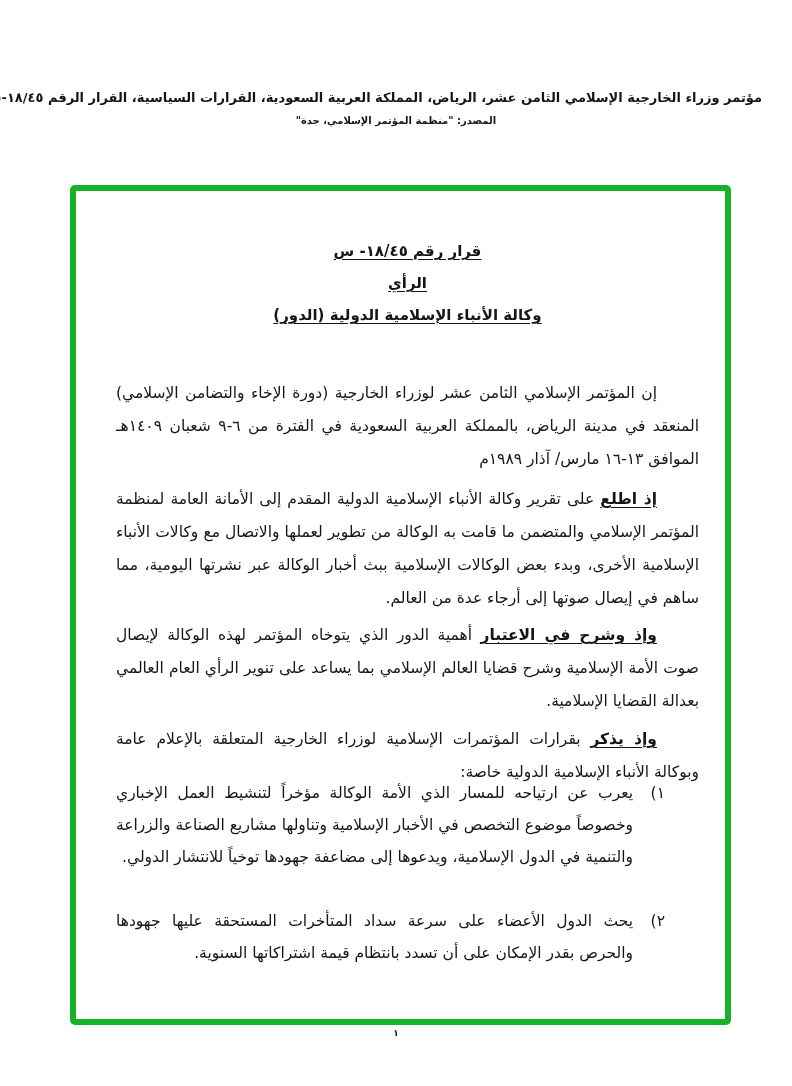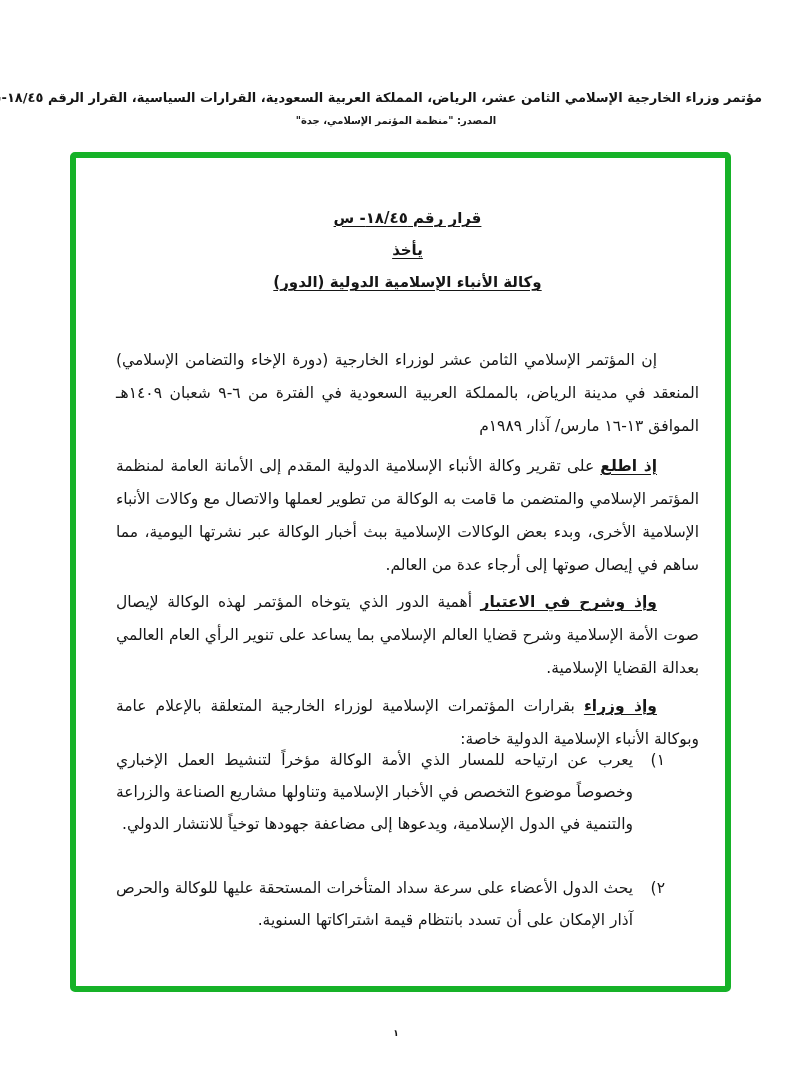--- a/index.html
+++ b/index.html
@@ -31,21 +31,21 @@
   .doc-header .hl2 {
     margin-top: 10px;
     font-size: 10px;
     font-weight: bold;
   }
 
   
   .green-box {
     position: absolute;
     left: 70px;
-    top: 152px;
+    top: 185px;
     width: 661px;
     height: 840px;
     box-sizing: border-box;
     border: 6px solid #16b228;
     border-radius: 5px;
     direction: rtl;
   }
   .green-box .blk { position: absolute; right: 10px; left: 24px; }
 
   
@@ -108,50 +108,50 @@
     <div class="hl2">المصدر:  "منظمة المؤتمر الإسلامي، جدة"</div>
   </header>
 
   <section class="green-box">
 
     <div class="blk title-block">
       <div>
         <span class="u">قرار رقم ١٨/٤٥- س</span>
       </div>
       <div>
-        <span class="u">يأخذ</span>
+        <span class="u">الرأي</span>
       </div>
       <div>
         <span class="u">وكالة الأنباء الإسلامية الدولية (الدور)</span>
       </div>
     </div>
 
     <p class="blk para p1">
       <span class="lead"></span><span>إن المؤتمر الإسلامي الثامن عشر لوزراء الخارجية (دورة الإخاء والتضامن الإسلامي) المنعقد في مدينة الرياض، بالمملكة العربية السعودية في الفترة من ٦-٩ شعبان ١٤٠٩هـ الموافق ١٣-١٦ مارس/ آذار ١٩٨٩م</span>
     </p>
 
     <p class="blk para p2">
       <span class="lead">إذ اطلع</span><span> على تقرير وكالة الأنباء الإسلامية الدولية المقدم إلى الأمانة العامة لمنظمة المؤتمر الإسلامي والمتضمن ما قامت به الوكالة من تطوير لعملها والاتصال مع وكالات الأنباء الإسلامية الأخرى، وبدء بعض الوكالات الإسلامية ببث أخبار الوكالة عبر نشرتها اليومية، مما ساهم في إيصال صوتها إلى أرجاء عدة من العالم.</span>
     </p>
 
     <p class="blk para p3">
       <span class="lead">وإذ وشرح في الاعتبار</span><span> أهمية الدور الذي يتوخاه المؤتمر لهذه الوكالة لإيصال صوت الأمة الإسلامية وشرح قضايا العالم الإسلامي بما يساعد على تنوير الرأي العام العالمي بعدالة القضايا الإسلامية.</span>
     </p>
 
     <p class="blk para p4">
-      <span class="lead">وإذ وزراء</span><span> بقرارات المؤتمرات الإسلامية لوزراء الخارجية المتعلقة بالإعلام عامة وبوكالة الأنباء الإسلامية الدولية خاصة:</span>
+      <span class="lead">وإذ يذكر</span><span> بقرارات المؤتمرات الإسلامية لوزراء الخارجية المتعلقة بالإعلام عامة وبوكالة الأنباء الإسلامية الدولية خاصة:</span>
     </p>
 
     <div class="list-item item1">
       <span class="num">١)</span>
       <span class="itext">يعرب عن ارتياحه للمسار الذي الأمة الوكالة مؤخراً لتنشيط العمل الإخباري وخصوصاً موضوع التخصص في الأخبار الإسلامية وتناولها مشاريع الصناعة والزراعة والتنمية في الدول الإسلامية، ويدعوها إلى مضاعفة جهودها توخياً للانتشار الدولي.</span>
     </div>
 
     <div class="list-item item2">
       <span class="num">٢)</span>
-      <span class="itext">يحث الدول الأعضاء على سرعة سداد المتأخرات المستحقة عليها للوكالة والحرص آذار الإمكان على أن تسدد بانتظام قيمة اشتراكاتها السنوية.</span>
+      <span class="itext">يحث الدول الأعضاء على سرعة سداد المتأخرات المستحقة عليها جهودها والحرص بقدر الإمكان على أن تسدد بانتظام قيمة اشتراكاتها السنوية.</span>
     </div>
 
   </section>
 
   <div class="page-number">١</div>
 
 </div>
 
 </body></html>

